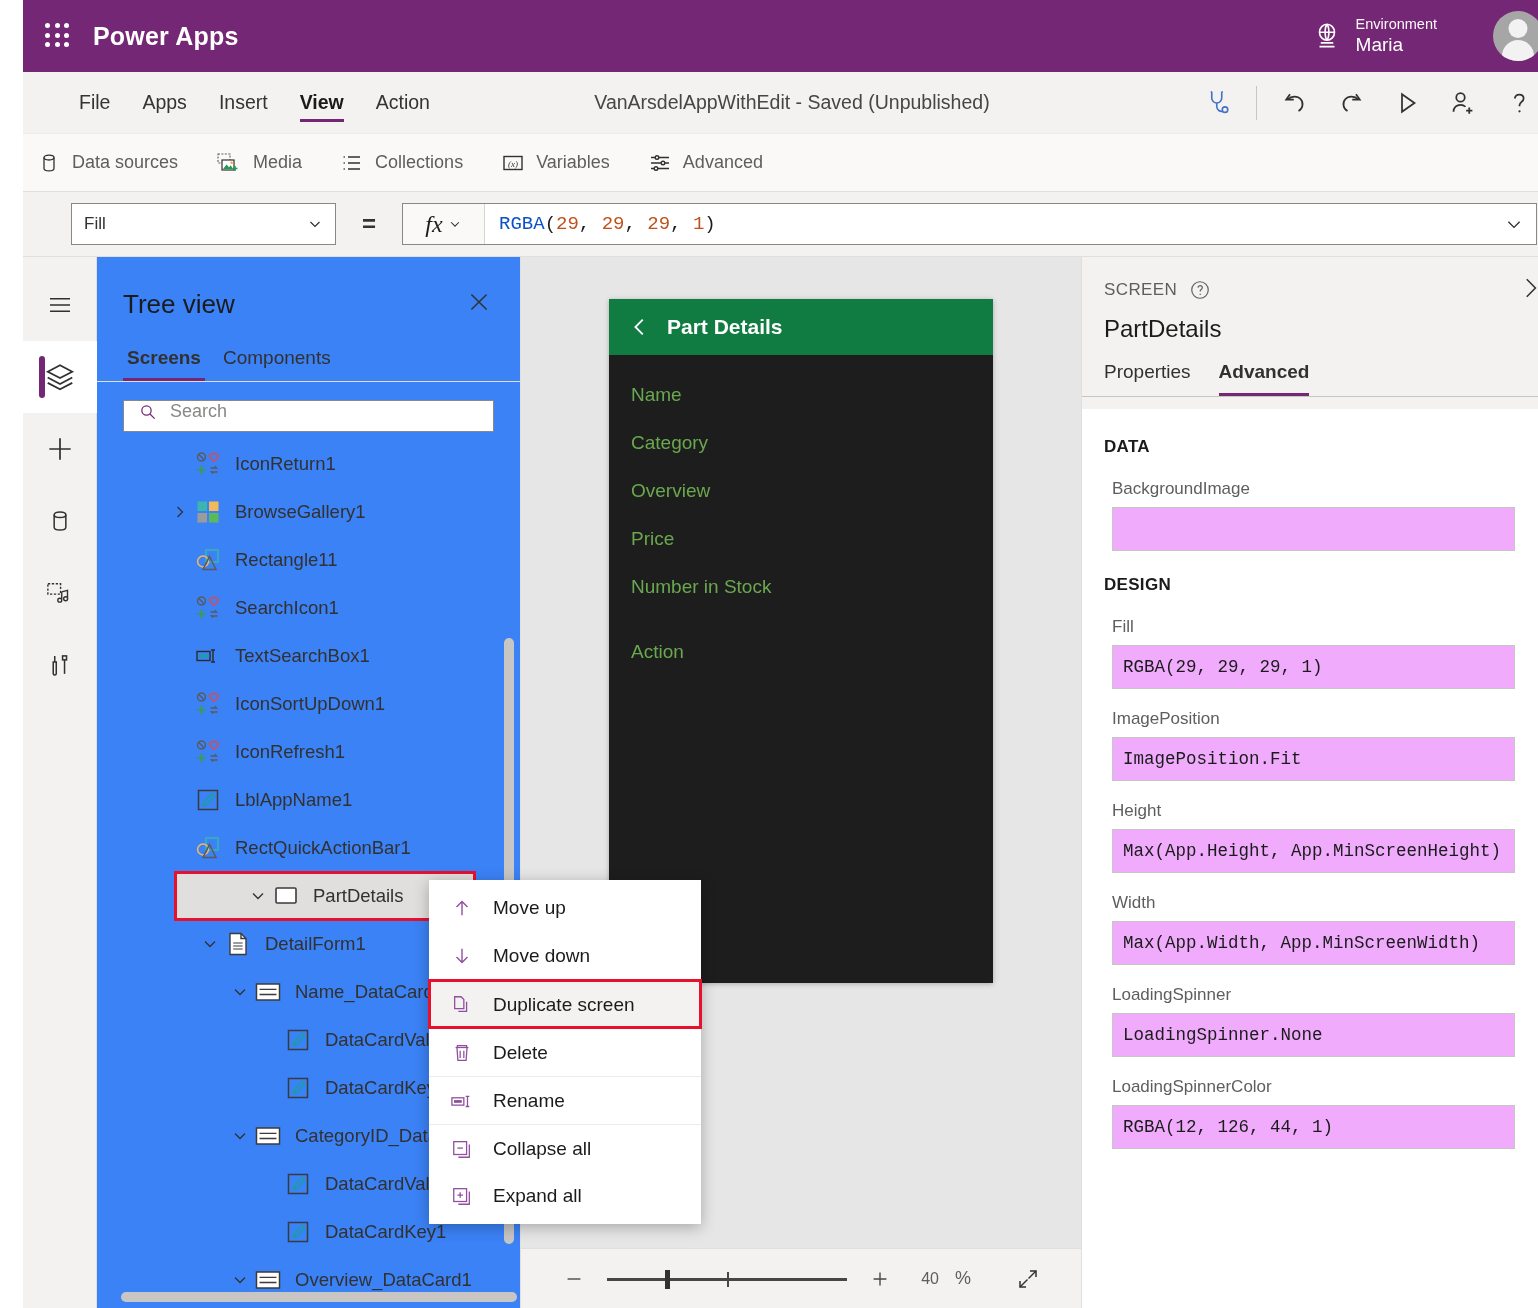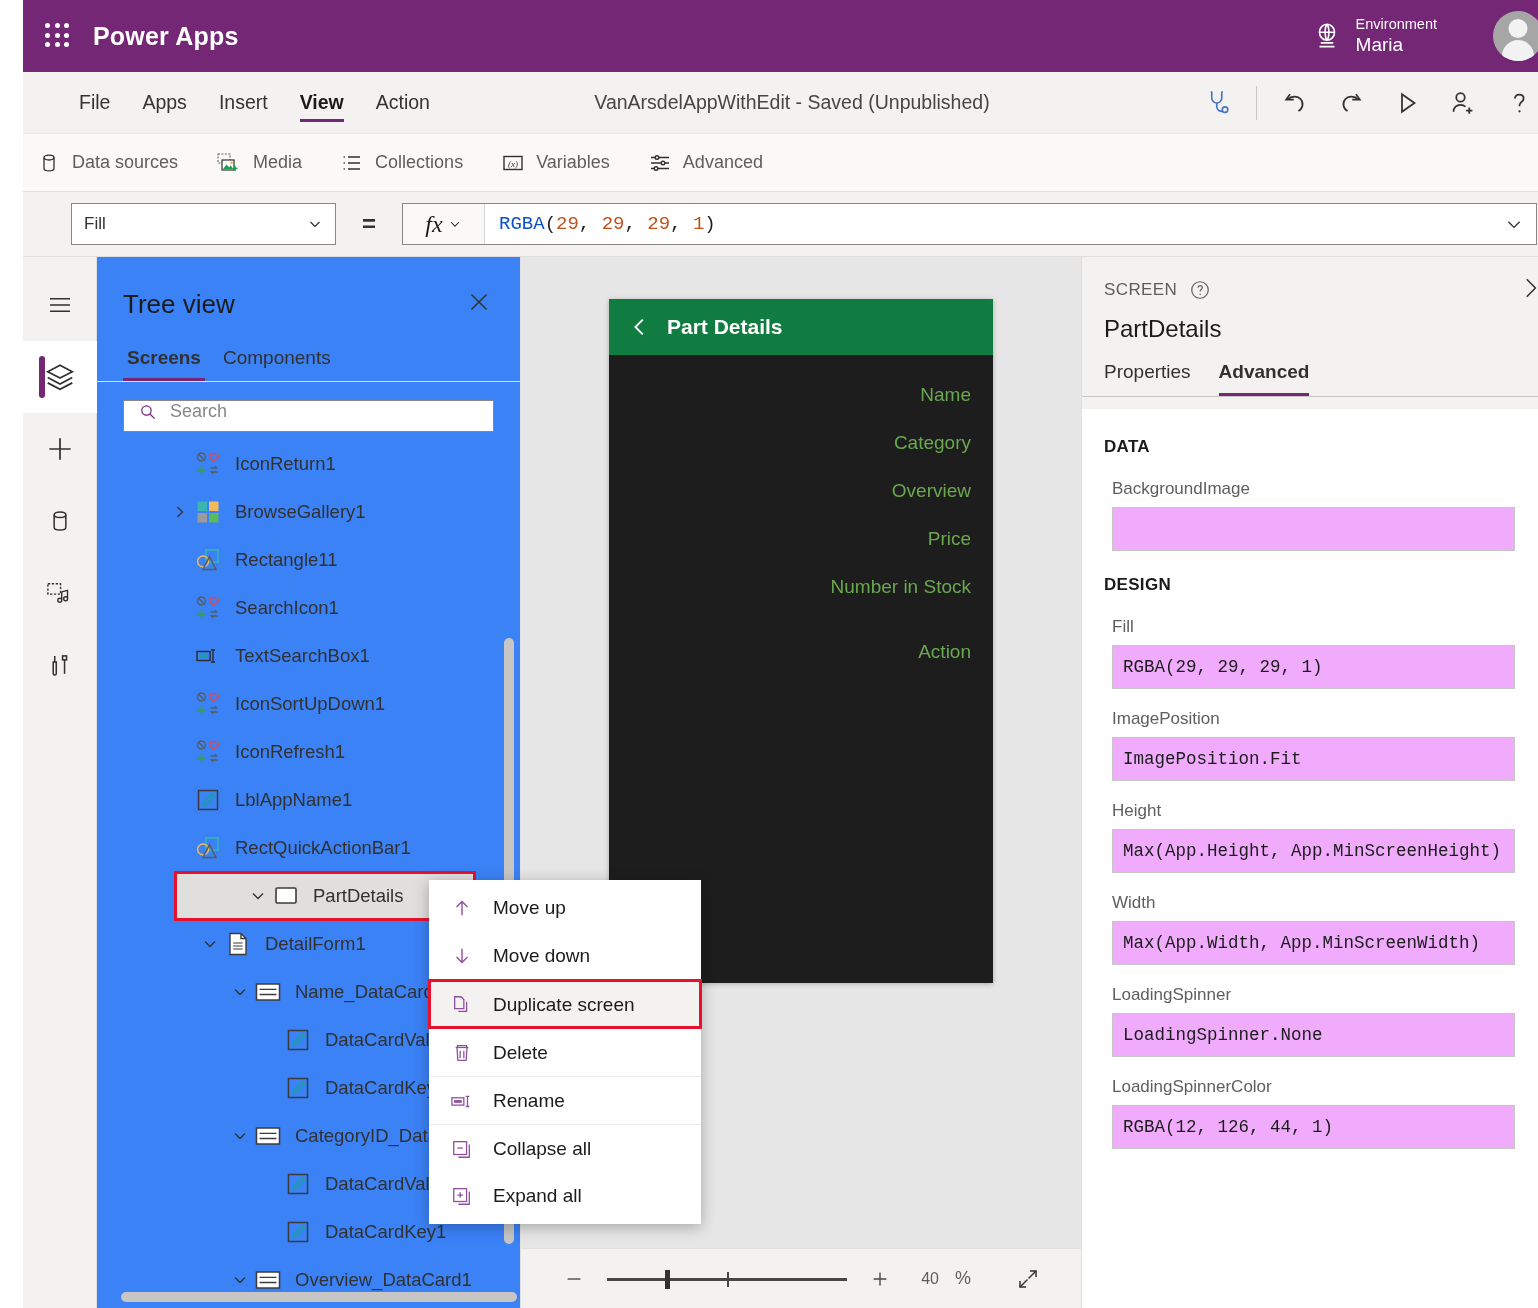--- a/index.html
+++ b/index.html
@@ -149,21 +149,21 @@
   .ctxitem.sep{ border-top:1px solid #edebe9; }
   .ctxitem.hl{ background:#f3f2f1; outline:3px solid #e8112d; outline-offset:-2px; z-index:2; }
   .ctxitem .cico{ width:26px; flex:0 0 26px; display:flex; align-items:center; justify-content:center;}
 
   
   .canvaswrap{ flex:1; background:#fff; display:flex; flex-direction:column; min-width:0; position:relative;}
   .canvasarea{ flex:1; background:#e6e6e6; display:flex; align-items:flex-start; justify-content:center; padding-top:42px; position:relative;}
   .phone{ width:384px; height:684px; background:#1d1d1d; box-shadow:0 1px 5px rgba(0,0,0,.25); }
   .phone-title{ height:56px; background:#107c41; display:flex; align-items:center; gap:16px; padding:0 20px; }
   .phone-title .tt{ color:#fff; font-size:21px; font-weight:bold; }
-  .phone-body{ padding:14px 22px 0;text-align:right; }
+  .phone-body{ padding:14px 22px 0; }
   .fld{ color:#6aa84f; font-size:19px; line-height:1; }
   .canvasfoot{
     height:60px; flex:0 0 60px; background:#f3f2f1; border-top:1px solid #e1dfdd;
     display:flex; align-items:center; justify-content:center; gap:16px;
   }
   .zmbtn{ width:34px; height:34px; display:flex; align-items:center; justify-content:center; cursor:pointer; }
   .zslider{ width:240px; height:24px; position:relative; cursor:pointer; }
   .zslider .trk{ position:absolute; left:0; right:0; top:11px; height:3px; background:#484644; }
   .zslider .tick{ position:absolute; top:5px; width:2px; height:15px; background:#484644; left:50%;}
   .zslider .thumb{ position:absolute; top:3px; left:24%; width:5px; height:19px; background:#323130;}

